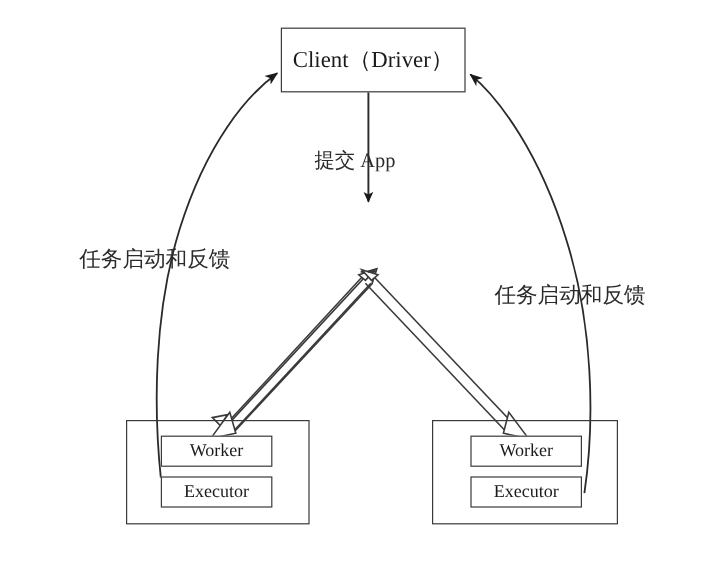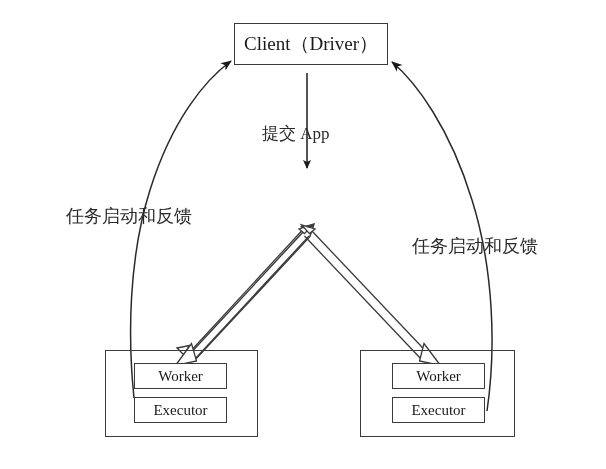--- a/index.html
+++ b/index.html
@@ -29,21 +29,21 @@
   .group-box {
     position: absolute;
     box-sizing: border-box;
     border: 1px solid #3a3a3a;
     background: transparent;
   }
   #client-node {
     left: 234px;
     top: 23px;
     width: 154px;
-    height: 42px;
+    height: 54px;
     font-size: 19px;
   }
   #master-node {
     left: 235px;
     top: 175px;
     width: 148px;
     height: 51px;
     font-size: 18px;
   }
   #worker-left {

